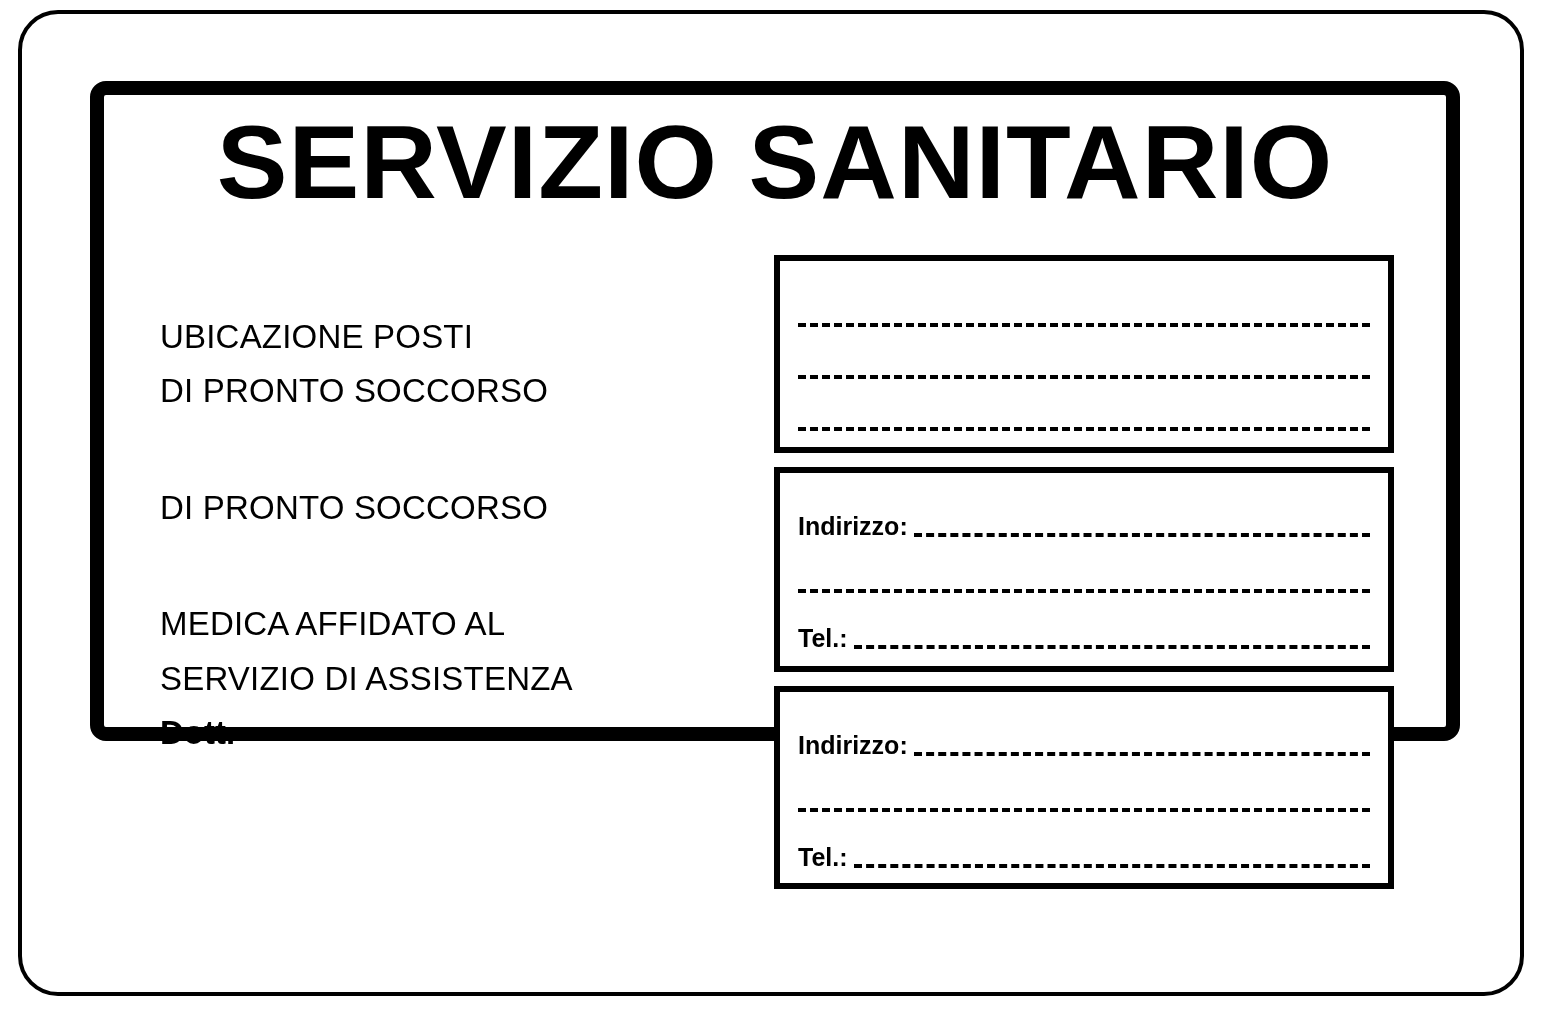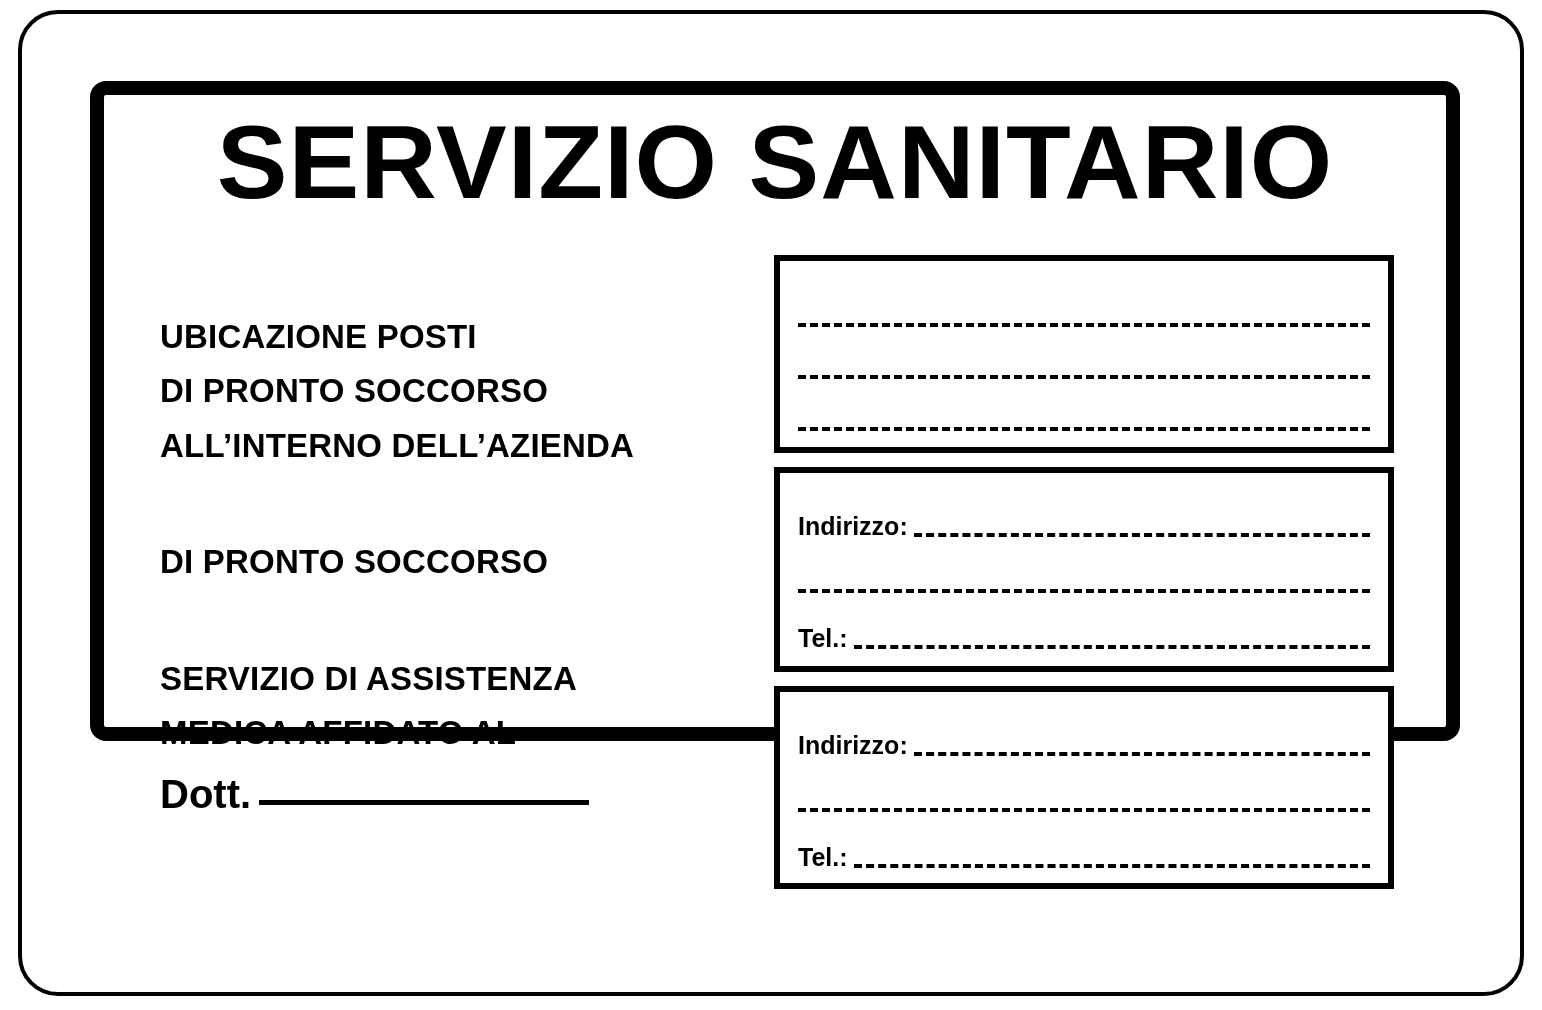--- a/index.html
+++ b/index.html
@@ -62,31 +62,31 @@
     width: 600px;
   }
 
   .block {
     margin-bottom: 62px;
   }
   .block:last-child { margin-bottom: 0; }
 
   .block .line {
     font-size: 33px;
-    font-weight: bold;
+    font-weight: normal;
     color: #000000;
     line-height: 1.65;
     white-space: nowrap;
     letter-spacing: 0.2px;
   }
 
   .dott-row {
     display: flex;
     align-items: baseline;
-    font-size: 40px;
+    font-size: 33px;
     font-weight: bold;
     color: #000;
     line-height: 1.65;
   }
   .dott-rule {
     margin-left: 8px;
     display: inline-block;
     width: 330px;
     border-bottom: 5px solid #000;
     position: relative;
@@ -140,30 +140,29 @@
 <div class="sign-outer">
   <div class="sign-inner">
 
     <div class="title">SERVIZIO SANITARIO</div>
 
     <div class="left-col">
 
       <div class="block">
         <div class="line">UBICAZIONE POSTI</div>
         <div class="line">DI PRONTO SOCCORSO</div>
-        <div class="line">ALL’INTERNO DELL’AZIENDA</div>
       </div>
 
       <div class="block">
         <div class="line">DI PRONTO SOCCORSO</div>
       </div>
 
       <div class="block">
+        <div class="line">MEDICA AFFIDATO AL</div>
         <div class="line">SERVIZIO DI ASSISTENZA</div>
-        <div class="line">MEDICA AFFIDATO AL</div>
         <div class="dott-row">
           <span>Dott.</span>
           <span class="dott-rule"></span>
         </div>
       </div>
 
     </div>
 
     <div class="right-col">
 

